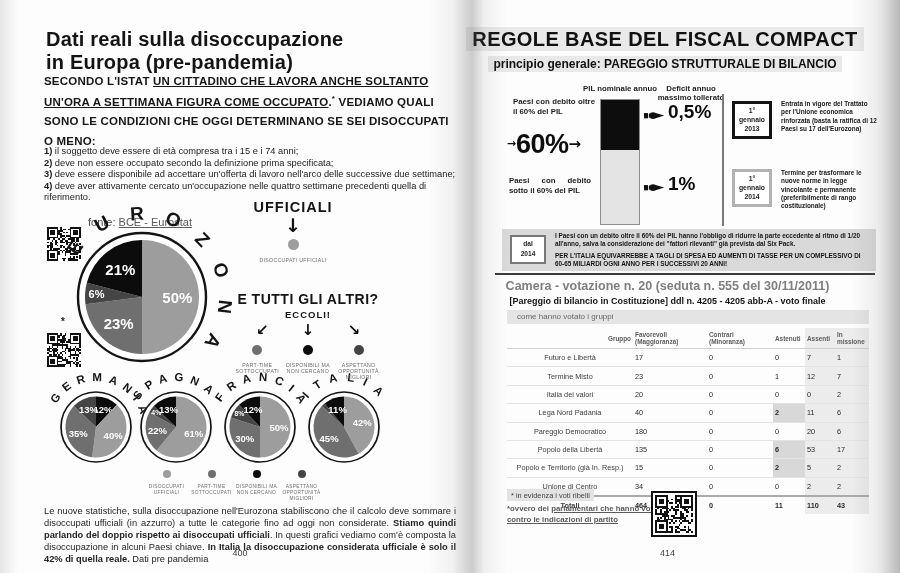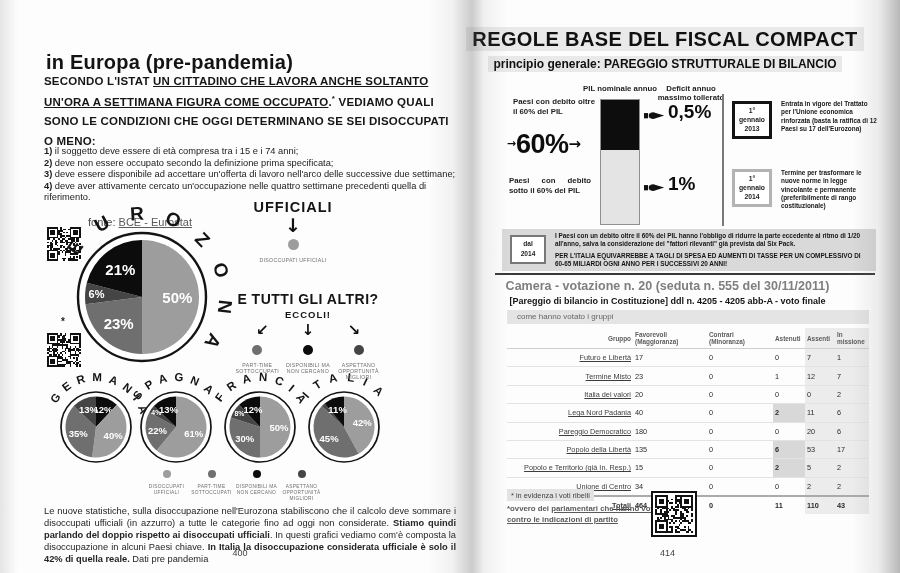--- a/index.html
+++ b/index.html
@@ -113,21 +113,21 @@
 
   .cam-title { left:10px; top:279px; width:405px; text-align:center; font-weight:bold; font-size:12.5px; color:#7f7f7f; }
   .cam-sub   { left:10px; top:296px; width:405px; text-align:center; font-weight:bold; font-size:9px; color:#141414; }
   .gruppi-bar { left:52px; top:310px; width:362px; height:14px; background:#e4e4e4; color:#666;
                 font-size:8px; line-height:14px; padding-left:10px; }
 
   table.votes { left:52px; top:328px; width:362px; border-collapse:collapse; position:absolute; }
   .votes th { font-size:6.4px; font-weight:bold; color:#5c5c5c; padding:3px 2px; border-bottom:1px solid #cfcfcf; }
   .votes td { font-size:7.3px; color:#2b2b2b; padding:4.2px 2px; border-bottom:1px solid #e3e3e3; }
   .votes th:first-child { text-align:right; }
-  .votes td:first-child { text-align:right; color:#3d3d3d;text-decoration:underline; }
+  .votes td:first-child { text-align:center; color:#3d3d3d; }
   .votes th:not(:first-child), .votes td:not(:first-child) { text-align:left; }
   .votes .shade { background:#ececec; }
   .votes .hl { background:#d8d8d8; font-weight:bold; }
   .votes tr.totals td { font-weight:bold; border-top:2px solid #ababab; border-bottom:none; }
   .votes col.c0{width:126px;} .votes col.c1{width:74px;} .votes col.c2{width:66px;}
   .votes col.c3{width:32px;}  .votes col.c4{width:30px;} .votes col.c5{width:34px;}
 
   .fn1 { left:52px; top:490px; font-size:7.4px; color:#3e3e3e; }
   .fn1 span { background:#e3e3e3; padding:1.5px 4px; }
   .fn2 { left:52px; top:504px; width:158px; font-size:7.8px; line-height:1.35; color:#5a5a5a; font-weight:bold; }
@@ -137,21 +137,21 @@
   svg text { font-family:"Liberation Sans", sans-serif; }
 </style>
 </head>
 <body>
 
 <div class="stage">
 
   <div class="page page-left">
 
     <h1 class="abs l-title">
-      <br>
+      <span>Dati reali sulla disoccupazione</span><br>
       <span>in Europa (pre-pandemia)</span>
     </h1>
 
     <p class="abs l-intro"><span>SECONDO L'ISTAT </span><span class="u">UN CITTADINO CHE LAVORA ANCHE SOLTANTO UN'ORA A SETTIMANA FIGURA COME OCCUPATO</span><span>.</span><sup>*</sup><span> VEDIAMO QUALI SONO LE CONDIZIONI CHE OGGI DETERMINANO SE SEI DISOCCUPATI O MENO:</span></p>
 
     <div class="abs l-conds" id="conditions">
         <div><b>1)</b> il soggetto deve essere di età compresa tra i 15 e i 74 anni;</div>
         <div><b>2)</b> deve non essere occupato secondo la definizione prima specificata;</div>
         <div><b>3)</b> deve essere disponibile ad accettare un'offerta di lavoro nell'arco delle successive due settimane;</div>
         <div><b>4)</b> deve aver attivamente cercato un'occupazione nelle quattro settimane precedenti quella di riferimento.</div>

